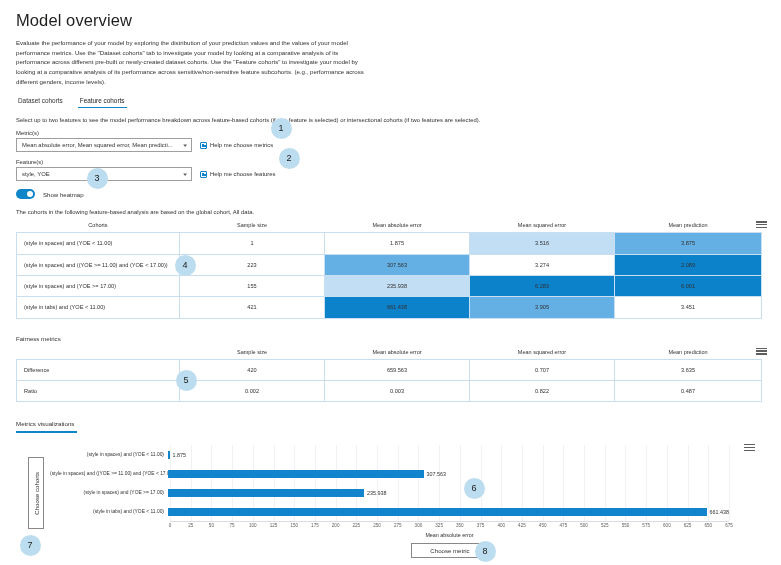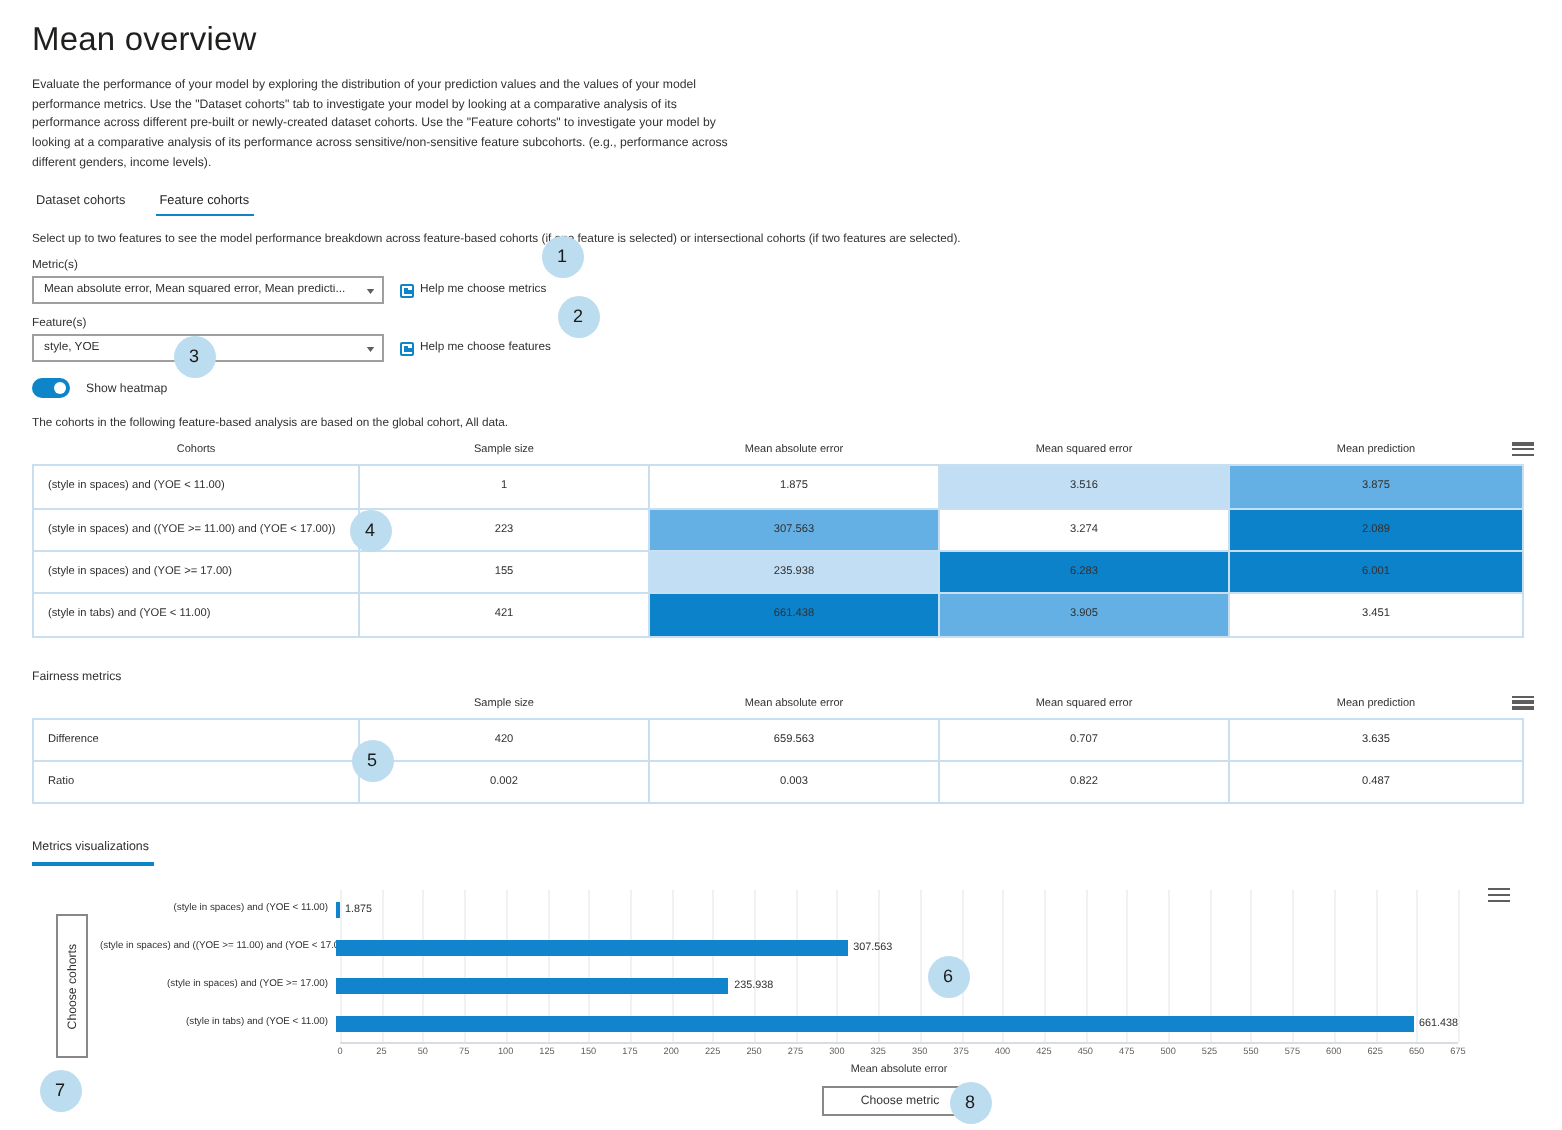--- a/index.html
+++ b/index.html
@@ -108,21 +108,21 @@
     position: absolute; border-radius: 50%; background: #bcdcef;
     display: flex; align-items: center; justify-content: center;
     font-size: 9px; color: #1b1b1b; font-family: "Liberation Sans", sans-serif;
   }
 </style>
 </head>
 <body>
 
 <div class="page">
 
-  <h1 class="page-title">Mean overview</h1>
+  <h1 class="page-title">Model overview</h1>
   <p class="intro">Evaluate the performance of your model by exploring the distribution of your prediction values and the values of your model performance metrics. Use the "Dataset cohorts" tab to investigate your model by looking at a comparative analysis of its performance across different pre-built or newly-created dataset cohorts. Use the "Feature cohorts" to investigate your model by looking at a comparative analysis of its performance across sensitive/non-sensitive feature subcohorts. (e.g., performance across different genders, income levels).</p>
 
   <div class="tabs">
     <div class="tab">Dataset cohorts</div>
     <div class="tab active">Feature cohorts</div>
   </div>
 
   <div class="sub-instruction">Select up to two features to see the model performance breakdown across feature-based cohorts (if one feature is selected) or intersectional cohorts (if two features are selected).</div>
 
   <div class="field-label">Metric(s)</div>

